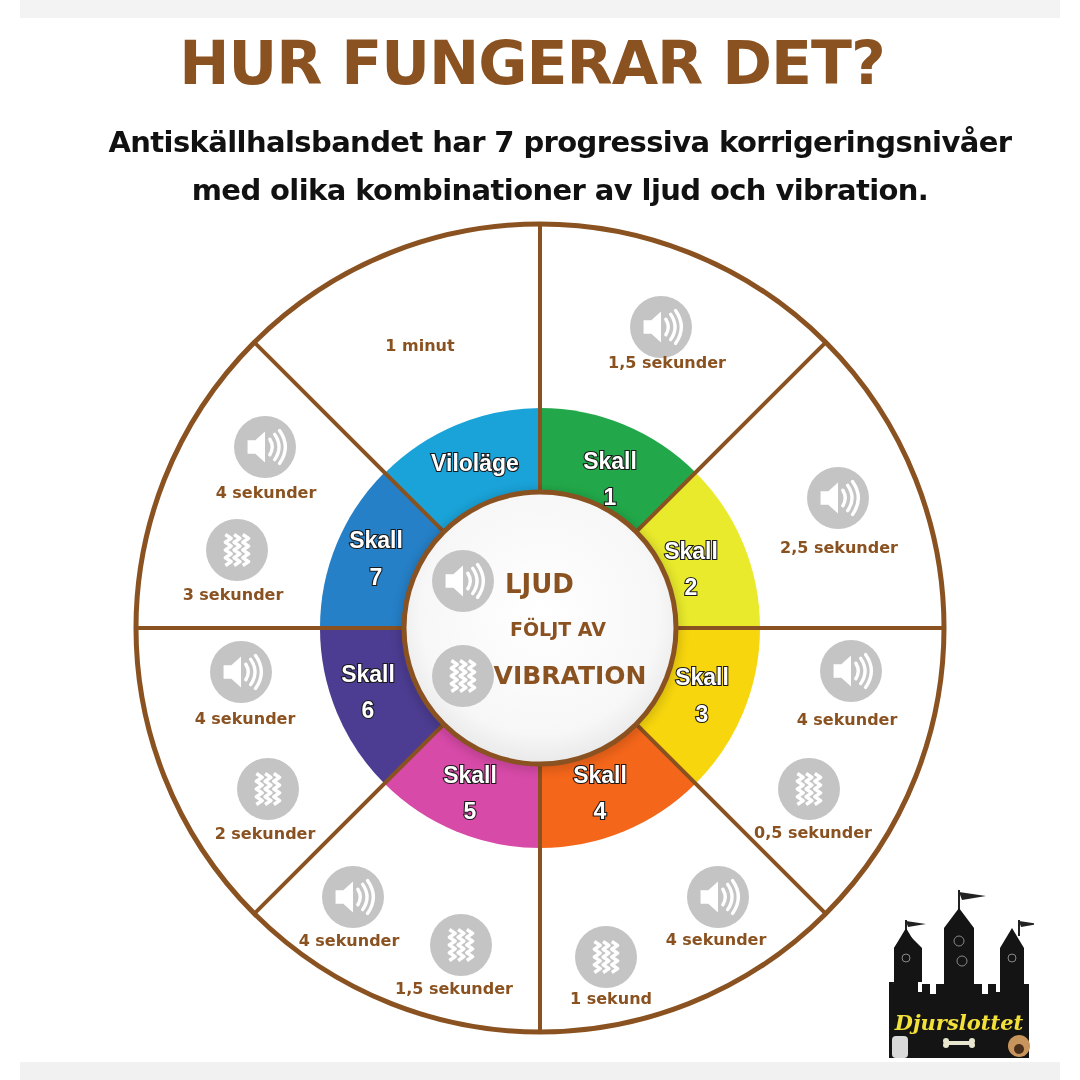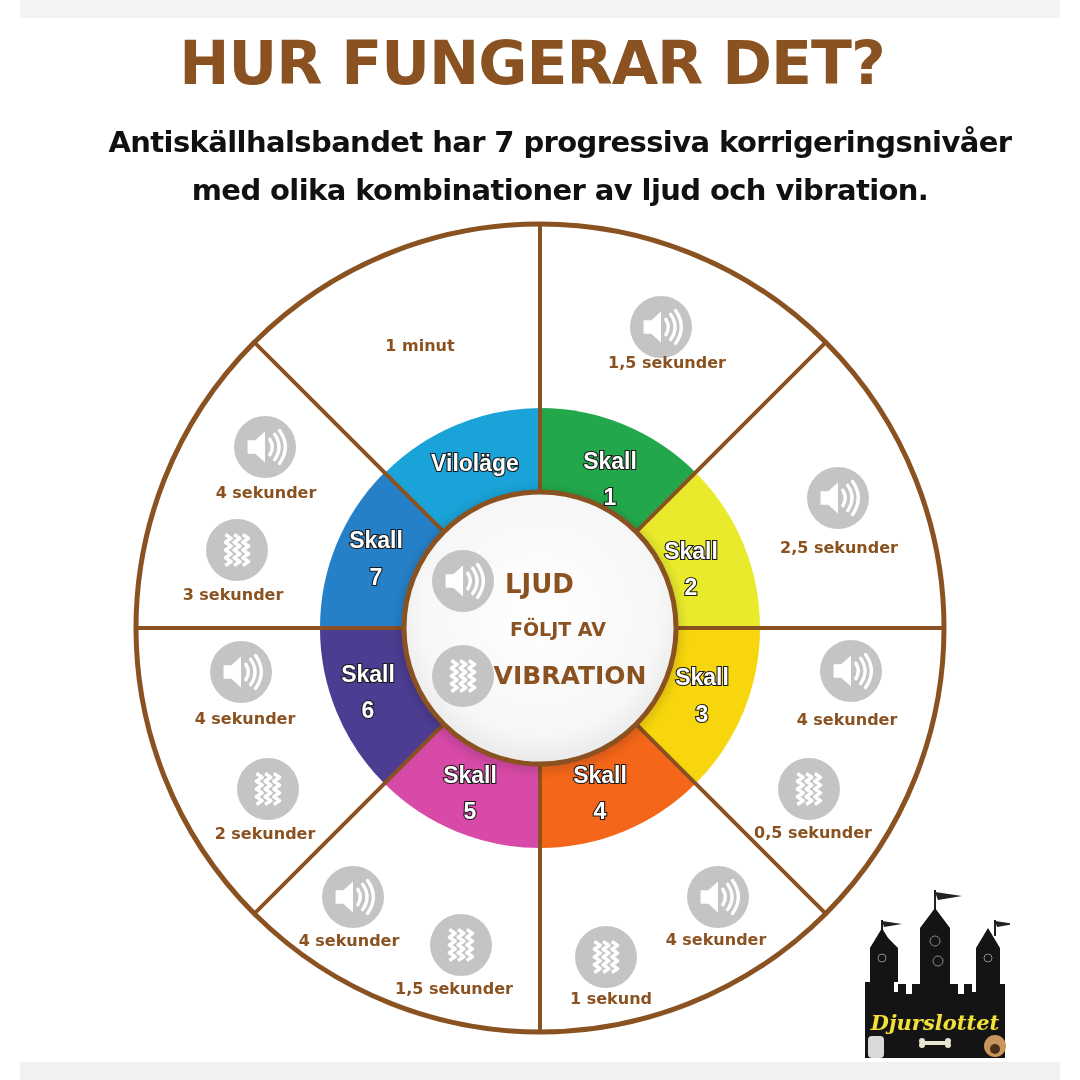--- a/index.html
+++ b/index.html
@@ -6,21 +6,21 @@
   body { width:1080px; height:1080px; background:#ffffff; position:relative; overflow:hidden; font-family:"DejaVu Sans", sans-serif; }
   .band-top { position:absolute; left:20px; right:20px; top:0; height:18px; background:#f3f3f3; }
   .band-bottom { position:absolute; left:20px; right:20px; bottom:0; height:18px; background:#f1f1f1; }
   .title { position:absolute; left:0; width:1064px; top:28px; text-align:center; font-family:"DejaVu Sans", sans-serif; font-weight:bold; font-size:60px; letter-spacing:-1px; color:var(--brown); }
   .subtitle { position:absolute; left:30px; width:1060px; top:118px; text-align:center; font-family:"DejaVu Sans", sans-serif; font-weight:bold; font-size:29px; line-height:48px; color:#111; letter-spacing:-0.6px; }
   :root { --brown:#8a5220; }
   svg.wheel { position:absolute; left:0; top:0; }
   .seclabel { font-family:"DejaVu Sans", sans-serif; font-weight:bold; font-size:16px; fill:#8a5220; }
   .ringlabel { font-family:"Liberation Sans", sans-serif; font-weight:bold; font-size:23px; fill:#ffffff; stroke:#1a1a1a; stroke-width:2.2px; paint-order:stroke; }
   .centertext { font-family:"DejaVu Sans", sans-serif; font-weight:bold; fill:#8a5220; }
-  .logo { position:absolute; left:860px; top:886px; width:150px; height:172px; }
+  .logo { position:absolute; left:884px; top:886px; width:150px; height:172px; }
 </style>
 </head>
 <body>
 
 <div class="band-top"></div>
 <div class="band-bottom"></div>
 
 <div class="title">HUR FUNGERAR DET?</div>
 <div class="subtitle">
   <div>Antiskällhalsbandet har 7 progressiva korrigeringsnivåer</div>

